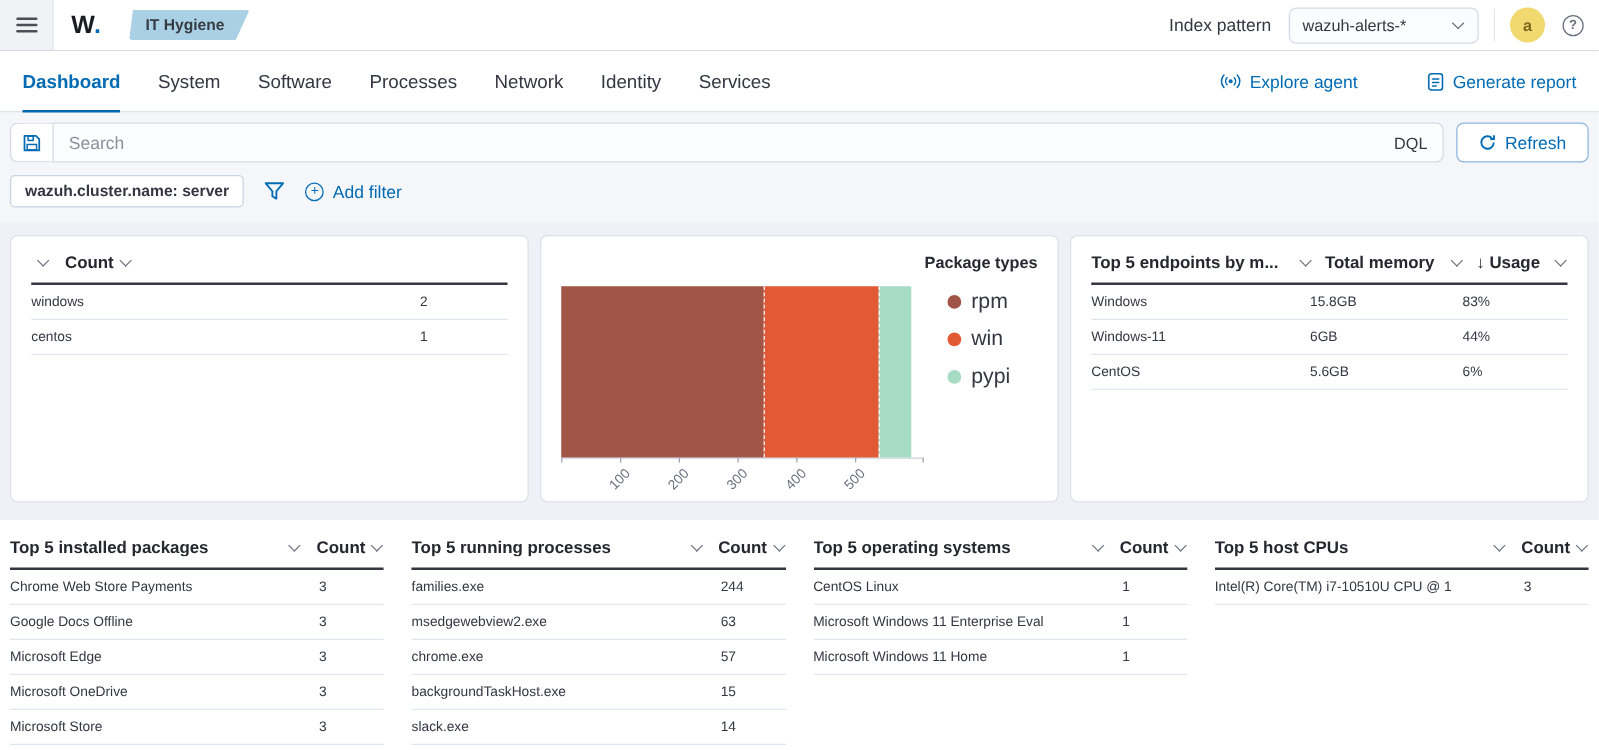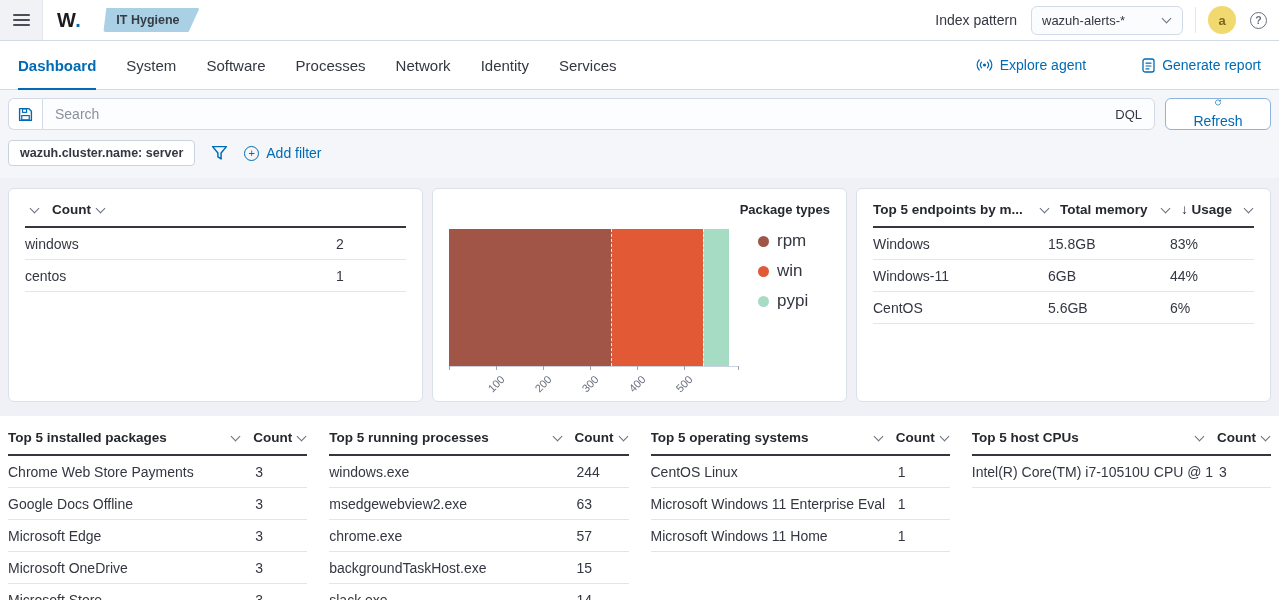--- a/index.html
+++ b/index.html
@@ -41,41 +41,41 @@
   .save-box { width:34px; height:32px; background:#fff; border:1px solid #d3dae6; border-right:none;
     border-radius:6px 0 0 6px; display:flex; align-items:center; justify-content:center; cursor:pointer; }
   .search-input-wrap { flex:1; height:32px; background:#fcfdff; border:1px solid #d3dae6;
     border-radius:0 6px 6px 0; display:flex; align-items:center; padding:0 12px; }
   .search-input { flex:1; border:none; outline:none; background:transparent; font-size:14px;
     font-family:"Liberation Sans", sans-serif; color:#343741; }
   .search-input::placeholder { color:#8b919c; }
   .dql { font-size:13px; color:#343741; margin-left:10px; cursor:pointer; }
   .refresh-btn { margin-left:10px; width:106px; height:32px; background:#fff; border:1px solid #8cb4de;
     border-radius:6px; color:#006bb4; font-size:14px; display:flex; align-items:center; justify-content:center;
-    gap:7px; cursor:pointer; font-family:"Liberation Sans", sans-serif;flex-direction:column; }
+    gap:7px; cursor:pointer; font-family:"Liberation Sans", sans-serif; }
   .filterrow { display:flex; align-items:center; gap:16px; padding:10px 0 12px 0; }
   .filter-pill { background:#fff; border:1px solid #c9d4e2; border-radius:4px; padding:5px 11px;
     font-size:12.5px; font-weight:bold; color:#343741; cursor:pointer; }
   .addfilter { display:flex; align-items:center; gap:7px; color:#006bb4; font-size:14px; cursor:pointer; }
   .plus-circle { width:15px; height:15px; border-radius:50%; border:1px solid #006bb4; display:flex;
     align-items:center; justify-content:center; font-size:11px; line-height:1; }
 
   
   .cards { background:#eff1f6; padding:10px 8px 14px 8px; display:flex; gap:9px; height:238px; }
   .card { flex:1; background:#fff; border:1px solid #dbe1ea; border-radius:6px; padding:13px 16px; overflow:hidden; }
 
   
   .p-head { display:flex; align-items:center; font-size:13.5px; font-weight:bold; color:#25282e;
     padding-bottom:9px; border-bottom:2px solid #343741; white-space:nowrap; }
   .ph-title { flex:1; overflow:hidden; text-overflow:ellipsis; }
   .chev { width:7px; height:7px; border-right:1.6px solid #69707d; border-bottom:1.6px solid #69707d;
     transform:rotate(45deg); display:inline-block; flex:none; margin:0 2px 3px 6px; cursor:pointer; }
   .ph-label { margin-left:12px; }
   .t-row { display:flex; align-items:center; padding:8px 0 7px 0; border-bottom:1px solid #e0e6ef;
-    font-size:14px; color:#343741; white-space:nowrap; }
+    font-size:11px; color:#343741; white-space:nowrap; }
   .t-cell { overflow:hidden; text-overflow:ellipsis; }
   .t-cell:first-child { flex:1; }
   .w70 .t-cell:nth-child(2) { width:70px; flex:none; }
   .w56 .t-cell:nth-child(2) { width:52px; flex:none; }
   .p-endpoints .ph-mem { width:96px; margin-left:10px; }
   .p-endpoints .ph-usage { width:58px; margin-left:10px; }
   .p-endpoints .t-cell:nth-child(2) { width:122px; flex:none; }
   .p-endpoints .t-cell:nth-child(3) { width:84px; flex:none; }
 
   
@@ -312,21 +312,21 @@
 
   <div class="bpanel">
     <div class="p-head">
       <span class="ph-title">Top 5 running processes</span>
       <span class="chev"></span>
       <span class="ph-label">Count</span>
       <span class="chev"></span>
     </div>
     <div class="w56">
         <div class="t-row">
-          <span class="t-cell">windows.exe</span>
+          <span class="t-cell">families.exe</span>
           <span class="t-cell">244</span>
         </div>
         <div class="t-row">
           <span class="t-cell">msedgewebview2.exe</span>
           <span class="t-cell">63</span>
         </div>
         <div class="t-row">
           <span class="t-cell">chrome.exe</span>
           <span class="t-cell">57</span>
         </div>

